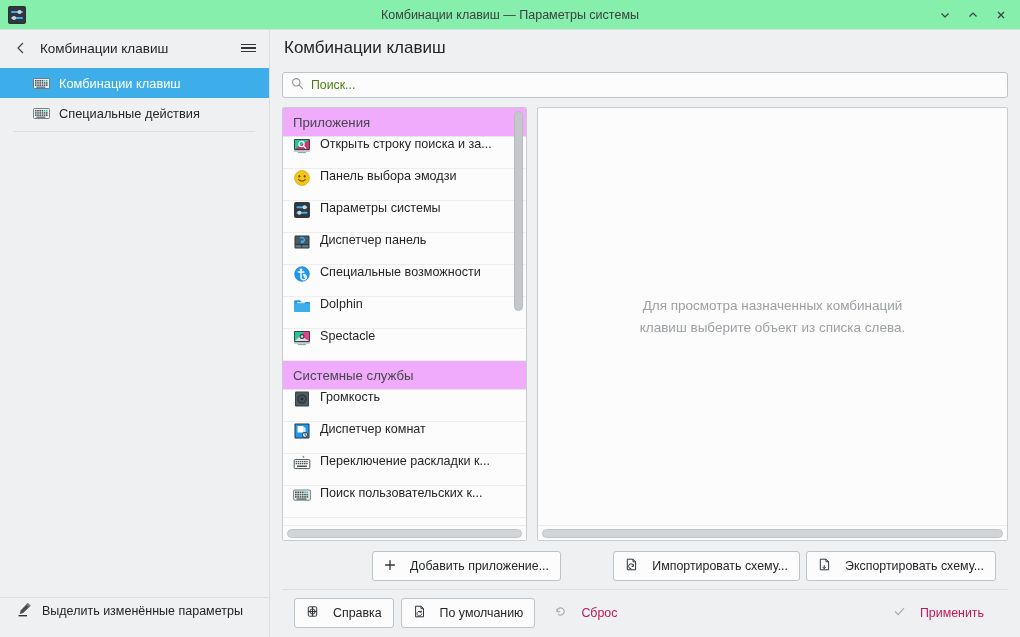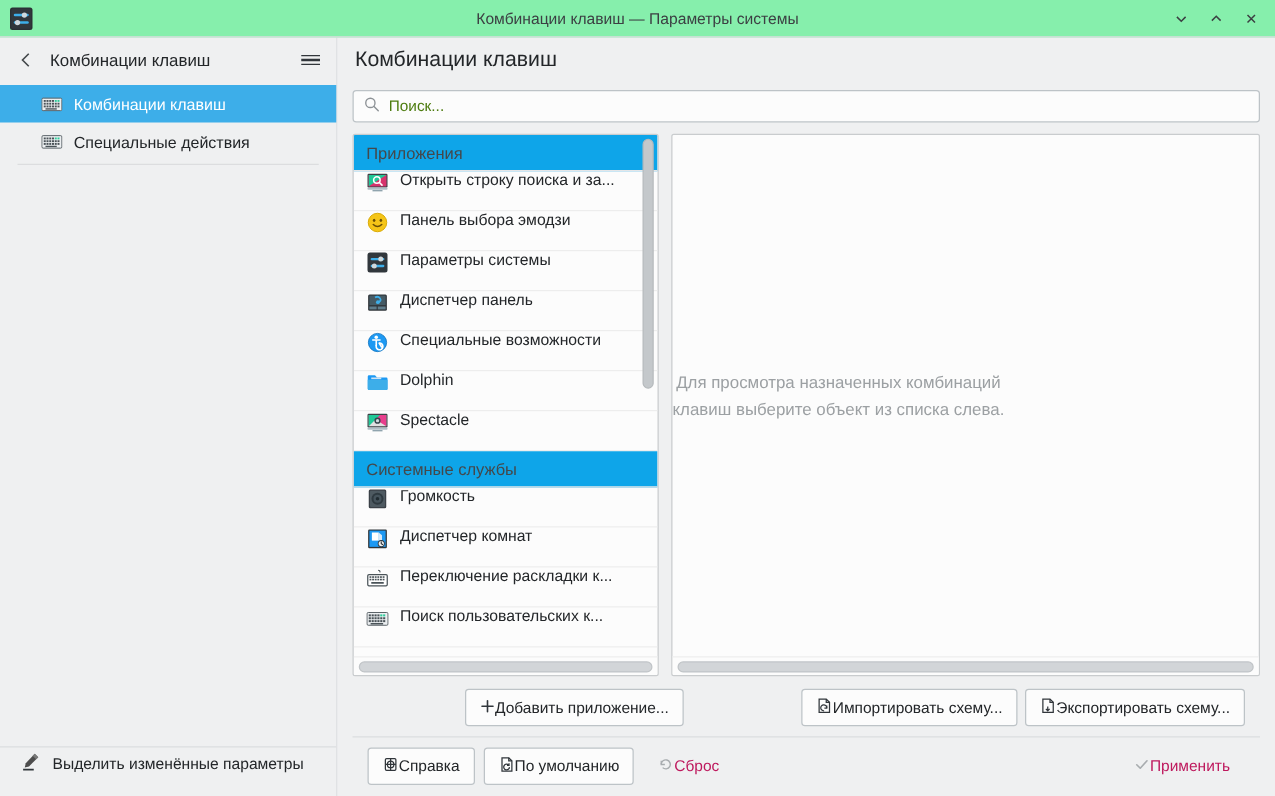--- a/index.html
+++ b/index.html
@@ -82,25 +82,25 @@
   .search-box svg { flex:0 0 auto; }
   .search-placeholder { font-size:12.3px; color:#4d7c0f; }
 
   
   .panes { flex:1; display:flex; gap:10px; min-height:0; }
   .pane {
     background:#fcfcfc; border:1px solid #c9ccce; border-radius:2px;
     position:relative; overflow:hidden;
   }
   .pane-left { width:245px; min-width:245px; display:flex; flex-direction:column; }
-  .pane-right { flex:1; display:flex; align-items:center; justify-content:flex-start; }
+  .pane-right { flex:1; display:flex; align-items:center; justify-content:center; }
 
   .list-scrollarea { flex:1; overflow:hidden; position:relative; }
   .group-header {
-    height:29px; background:#0ea5e9; display:flex; align-items:center;
+    height:29px; background:#f0abfc; display:flex; align-items:center;
     padding:0 10px; font-size:13.2px; color:#44484b;
     border-bottom:1px solid #e4e6e8;
   }
   .list-row {
     height:32px; display:flex; gap:9px; padding:0 10px;
     font-size:12.6px; color:#232629; white-space:nowrap; overflow:hidden;
     border-bottom:1px solid #ededed;
   }
   .list-row .ic { width:18px; height:18px; flex:0 0 auto; display:block; }
   .list-row .lbl { overflow:hidden; text-overflow:ellipsis; white-space:nowrap; }
@@ -126,21 +126,21 @@
   }
 
   
   .btn-row-top { display:flex; align-items:center; padding:10px 12px 0 12px; }
   .btn-row-bottom {
     display:flex; align-items:center; gap:7px;
     padding:8px 12px 9px 12px; border-top:1px solid #dcdddf; margin-top:8px;
   }
   .btn {
     height:27px; border:1px solid #bdc3c7; background:#fcfcfc; border-radius:3px;
-    display:inline-flex; align-items:center; gap:0; padding:14px 11px;
+    display:inline-flex; align-items:center; gap:14px; padding:14px 11px;
     font-size:12.4px; color:#232629; white-space:nowrap;
     font-family:"Liberation Sans","DejaVu Sans",sans-serif;
   }
   .btn.disabled { color:#be185d; border-color:transparent; background:transparent; }
   .btn .bic { flex:0 0 auto; display:block; }
   .spacer { flex:1; }
 </style>
 </head>
 <body>
 

